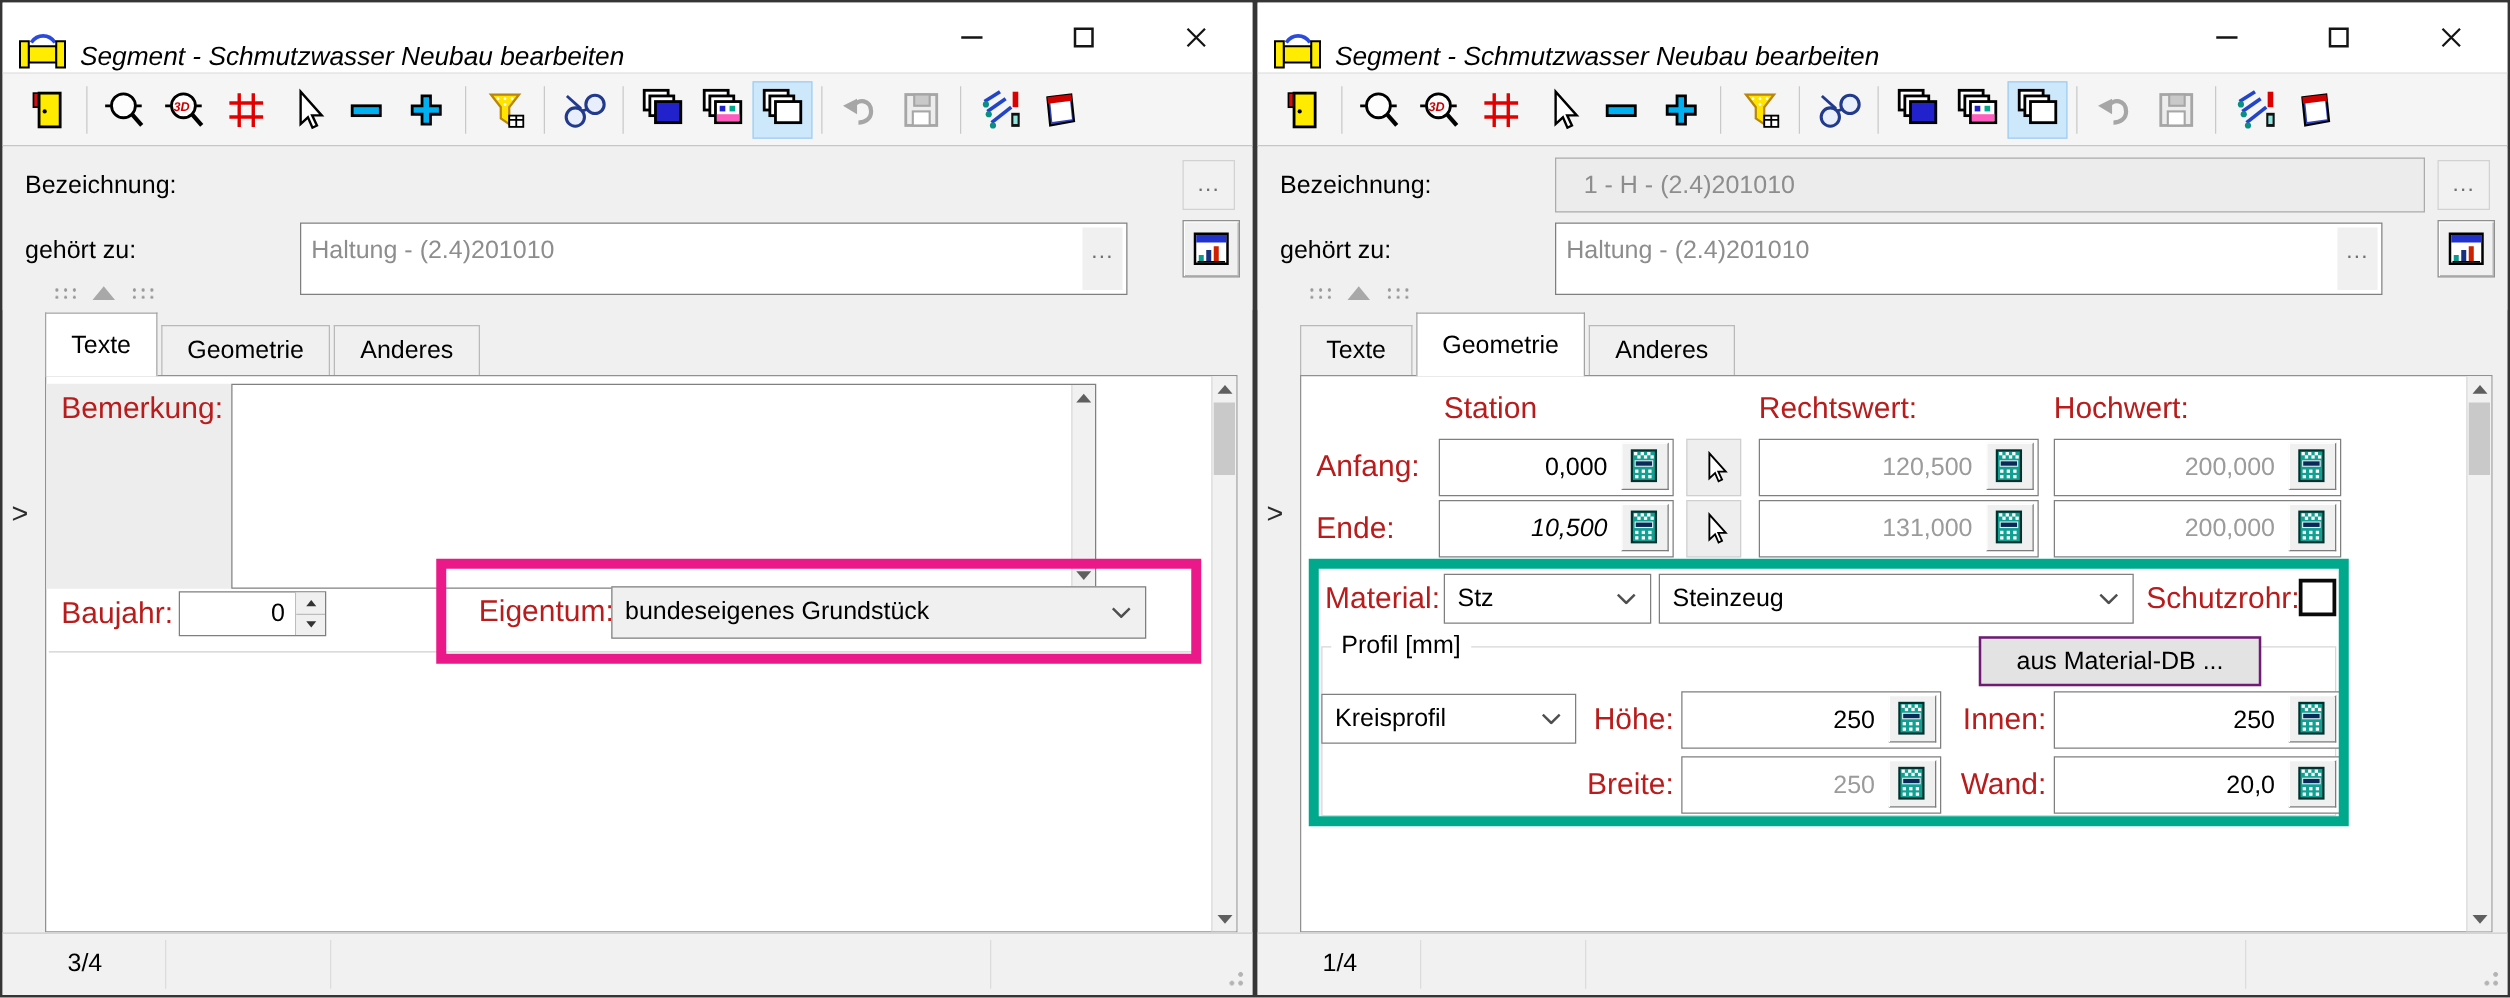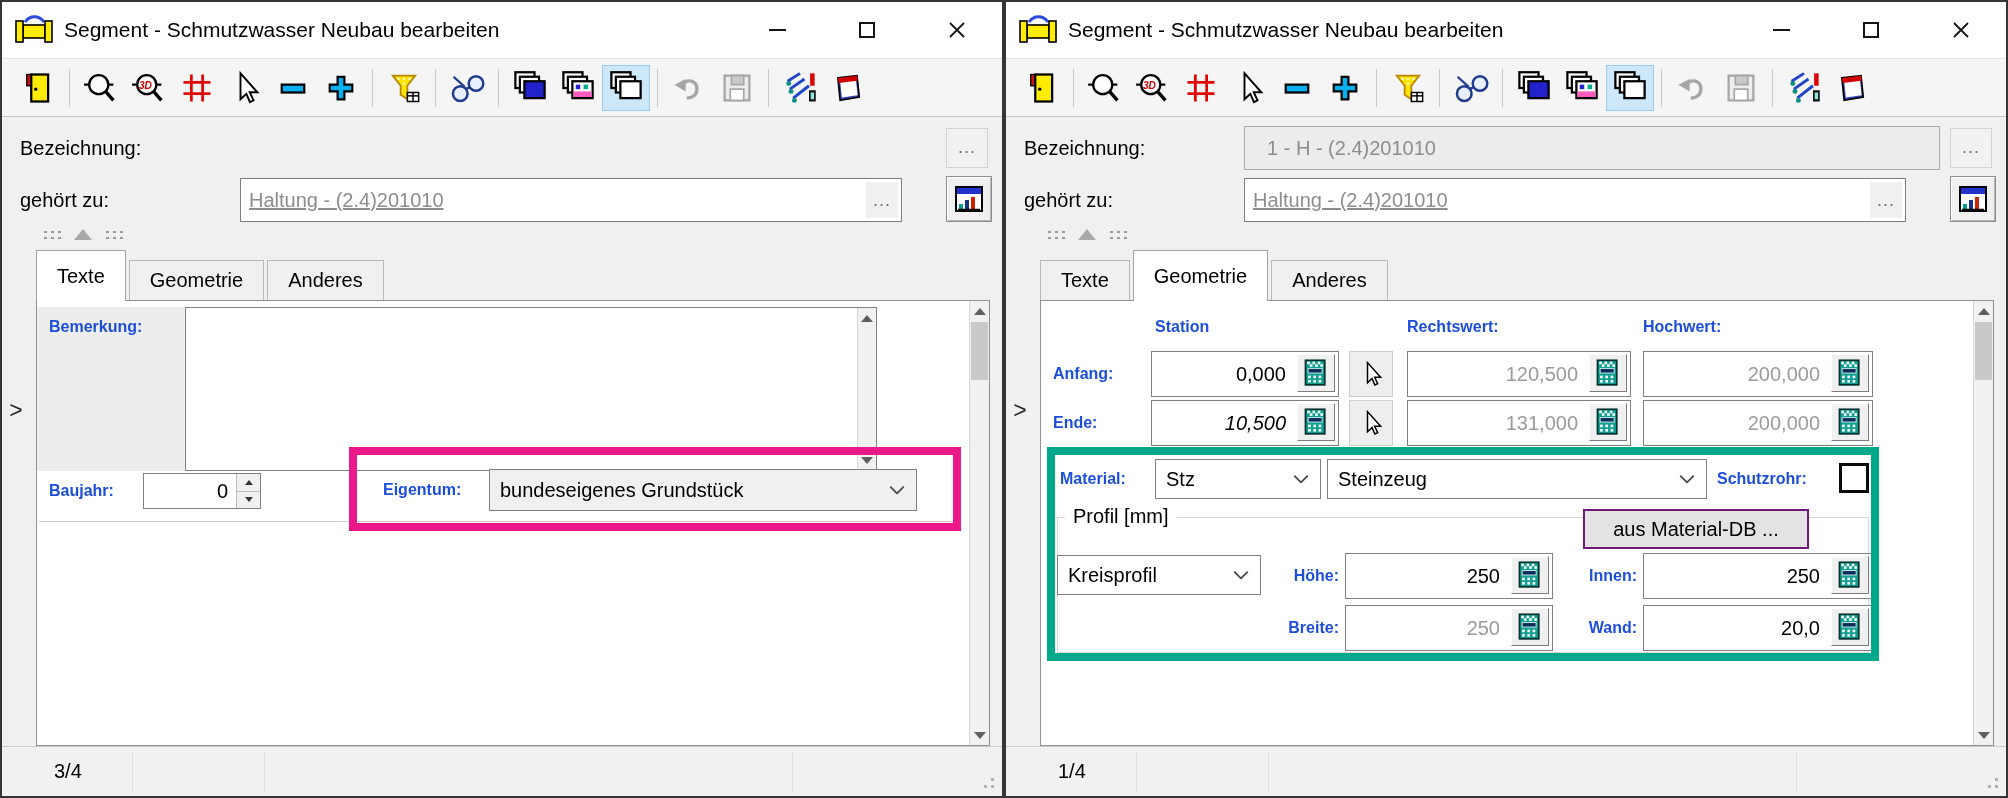--- a/index.html
+++ b/index.html
@@ -2,42 +2,42 @@
 <html><head>
 <meta charset="utf-8">
 <style>
   * { box-sizing:border-box; margin:0; padding:0; }
   html,body { width:2008px; height:798px; }
   body { font-family:"Liberation Sans","DejaVu Sans",sans-serif; background:#6f6f6f; }
   .stage { display:flex; width:2008px; height:798px; }
   .win { position:relative; width:1004px; height:798px; background:#f0f0f0; border:2px solid #353535; overflow:hidden; }
 
   
-  .titlebar { position:absolute; top:0; left:0; right:0; height:56px; background:#ffffff; display:flex; align-items:center; }
+  .titlebar { position:absolute; top:0; left:0; right:0; height:56px; background:#ffffff; display:flex; align-items:flex-end;font-style:italic; }
   .app-icon { margin-left:12px; width:40px; height:32px; flex:0 0 auto; }
   .title-text { margin-left:10px; font-size:21px; color:#000; white-space:nowrap; }
   .capbtns { margin-left:auto; display:flex; height:100%; }
   .capbtn { width:90px; height:100%; display:flex; align-items:center; justify-content:center; }
   .glyph-min { width:17px; height:2px; background:#151515; }
   .glyph-max { width:16px; height:16px; border:2px solid #151515; background:#fff; }
 
   
   .toolbar { position:absolute; top:56px; left:0; right:0; height:59px; background:#f5f5f5; border-top:1px solid #e2e2e2; border-bottom:1px solid #c6c6c6; display:flex; align-items:center; padding-left:12px; }
   .tbtn { width:48px; height:46px; display:flex; align-items:center; justify-content:center; border:1px solid transparent; }
   .tbtn svg { width:36px; height:36px; }
   .tbtn.sel { background:#cde7fb; border-color:#9fcdf0; }
   .tsep { width:1px; height:38px; background:#c9c9c9; margin:0 7px; flex:0 0 auto; }
 
   
   .hdr { position:absolute; top:116px; left:0; right:0; height:130px; background:#f0f0f0; }
   .lbl { font-size:20px; color:#000; }
   .hdr-lbl1 { position:absolute; left:18px; top:8px; height:44px; display:flex; align-items:center; }
   .hdr-lbl2 { position:absolute; left:18px; top:60px; height:44px; display:flex; align-items:center; }
   .f-dis { position:absolute; left:238px; top:8px; width:696px; height:44px; background:#ececec; border:1px solid #ababab; color:#8d8d8d; font-size:20px; line-height:42px; padding-left:22px; }
-  .f-ro  { position:absolute; left:238px; top:60px; width:662px; height:44px; background:#fff; border:1px solid #7f7f7f; color:#8d8d8d; font-size:20px; line-height:42px; padding-left:8px;text-decoration:underline; }
+  .f-ro  { position:absolute; left:238px; top:60px; width:662px; height:58px; background:#fff; border:1px solid #7f7f7f; color:#8d8d8d; font-size:20px; line-height:42px; padding-left:8px; }
   .dots-in  { position:absolute; right:3px; top:3px; bottom:3px; width:32px; background:#f0f0f0; color:#6f6f6f; text-align:center; line-height:36px; font-size:18px; letter-spacing:1px; }
   .dots-out { position:absolute; left:944px; top:10px; width:42px; height:40px; background:#f1f1f1; border:1px solid #d2d2d2; color:#6f6f6f; font-size:18px; text-align:center; line-height:36px; letter-spacing:1px; }
   .winbtn { position:absolute; left:944px; top:58px; width:46px; height:46px; background:#f0f0f0; border:1px solid #8f8f8f; box-shadow:inset 1px 1px 0 #ffffff, inset -1px -1px 0 #b5b5b5; display:flex; align-items:center; justify-content:center; }
   .winbtn svg { width:34px; height:32px; }
   .grip-row { position:absolute; left:40px; top:108px; height:16px; display:flex; align-items:center; gap:12px; }
   .gdots { width:20px; height:10px; background-image:radial-gradient(#9a9a9a 1.4px, transparent 1.6px); background-size:7px 6px; }
   .gtri { width:0; height:0; border-left:9px solid transparent; border-right:9px solid transparent; border-bottom:11px solid #a8a8a8; }
 
   
   .tabs { position:absolute; left:34px; top:246px; height:52px; display:flex; align-items:flex-end; z-index:4; }
@@ -61,21 +61,21 @@
   .calcbtn { position:absolute; top:2px; right:3px; width:38px; height:38px; background:#f0f0f0; border:1px solid; border-color:#ffffff #7d7d7d #7d7d7d #ffffff; display:flex; align-items:center; justify-content:center; }
   .calcbtn svg { width:28px; height:30px; }
   .combo { position:absolute; background:#fff; border:1px solid #7f7f7f; font-size:20px; }
   .combo .ct { position:absolute; left:10px; top:50%; transform:translateY(-50%); color:#000; white-space:nowrap; }
   .combo .chev { position:absolute; right:11px; top:50%; transform:translateY(-50%); width:16px; height:9px; }
   .pick { position:absolute; width:44px; height:46px; background:#eeeeee; border:1px solid #cfcfcf; display:flex; align-items:center; justify-content:center; }
   .pick svg { width:28px; height:30px; }
   .annot { position:absolute; z-index:6; pointer-events:none; }
   .annot.pink { border:8px solid #ea1889; }
   .annot.teal { border:8px solid #00a98c; }
-  .flbl { position:absolute; display:flex; align-items:center; font-size:16px; color:#1d4ed8;font-weight:bold; }
+  .flbl { position:absolute; display:flex; align-items:center; font-size:24px; color:#b91c1c; }
   .flbl.r { justify-content:flex-end; }
   .groupbox { position:absolute; border:1px solid #d6d6d6; }
   .grouplabel { position:absolute; background:#fff; padding:0 8px; font-size:20px; z-index:1; }
   .pushbtn { position:absolute; background:#e3e3e3; border:2px solid #701a75; font-size:20px; display:flex; align-items:center; justify-content:center; z-index:2; color:#000; }
   .checkbox { position:absolute; width:30px; height:30px; border:3px solid #0a0a0a; background:#fff; }
 
   
   .gutter { position:absolute; left:0; top:6px; width:148px; height:164px; background:#ededed; }
   .ta { position:absolute; left:148px; top:6px; width:692px; height:164px; background:#fff; border:1px solid #808080; font-size:20px; color:#000; }
   .ta .vscroll { width:19px; }

